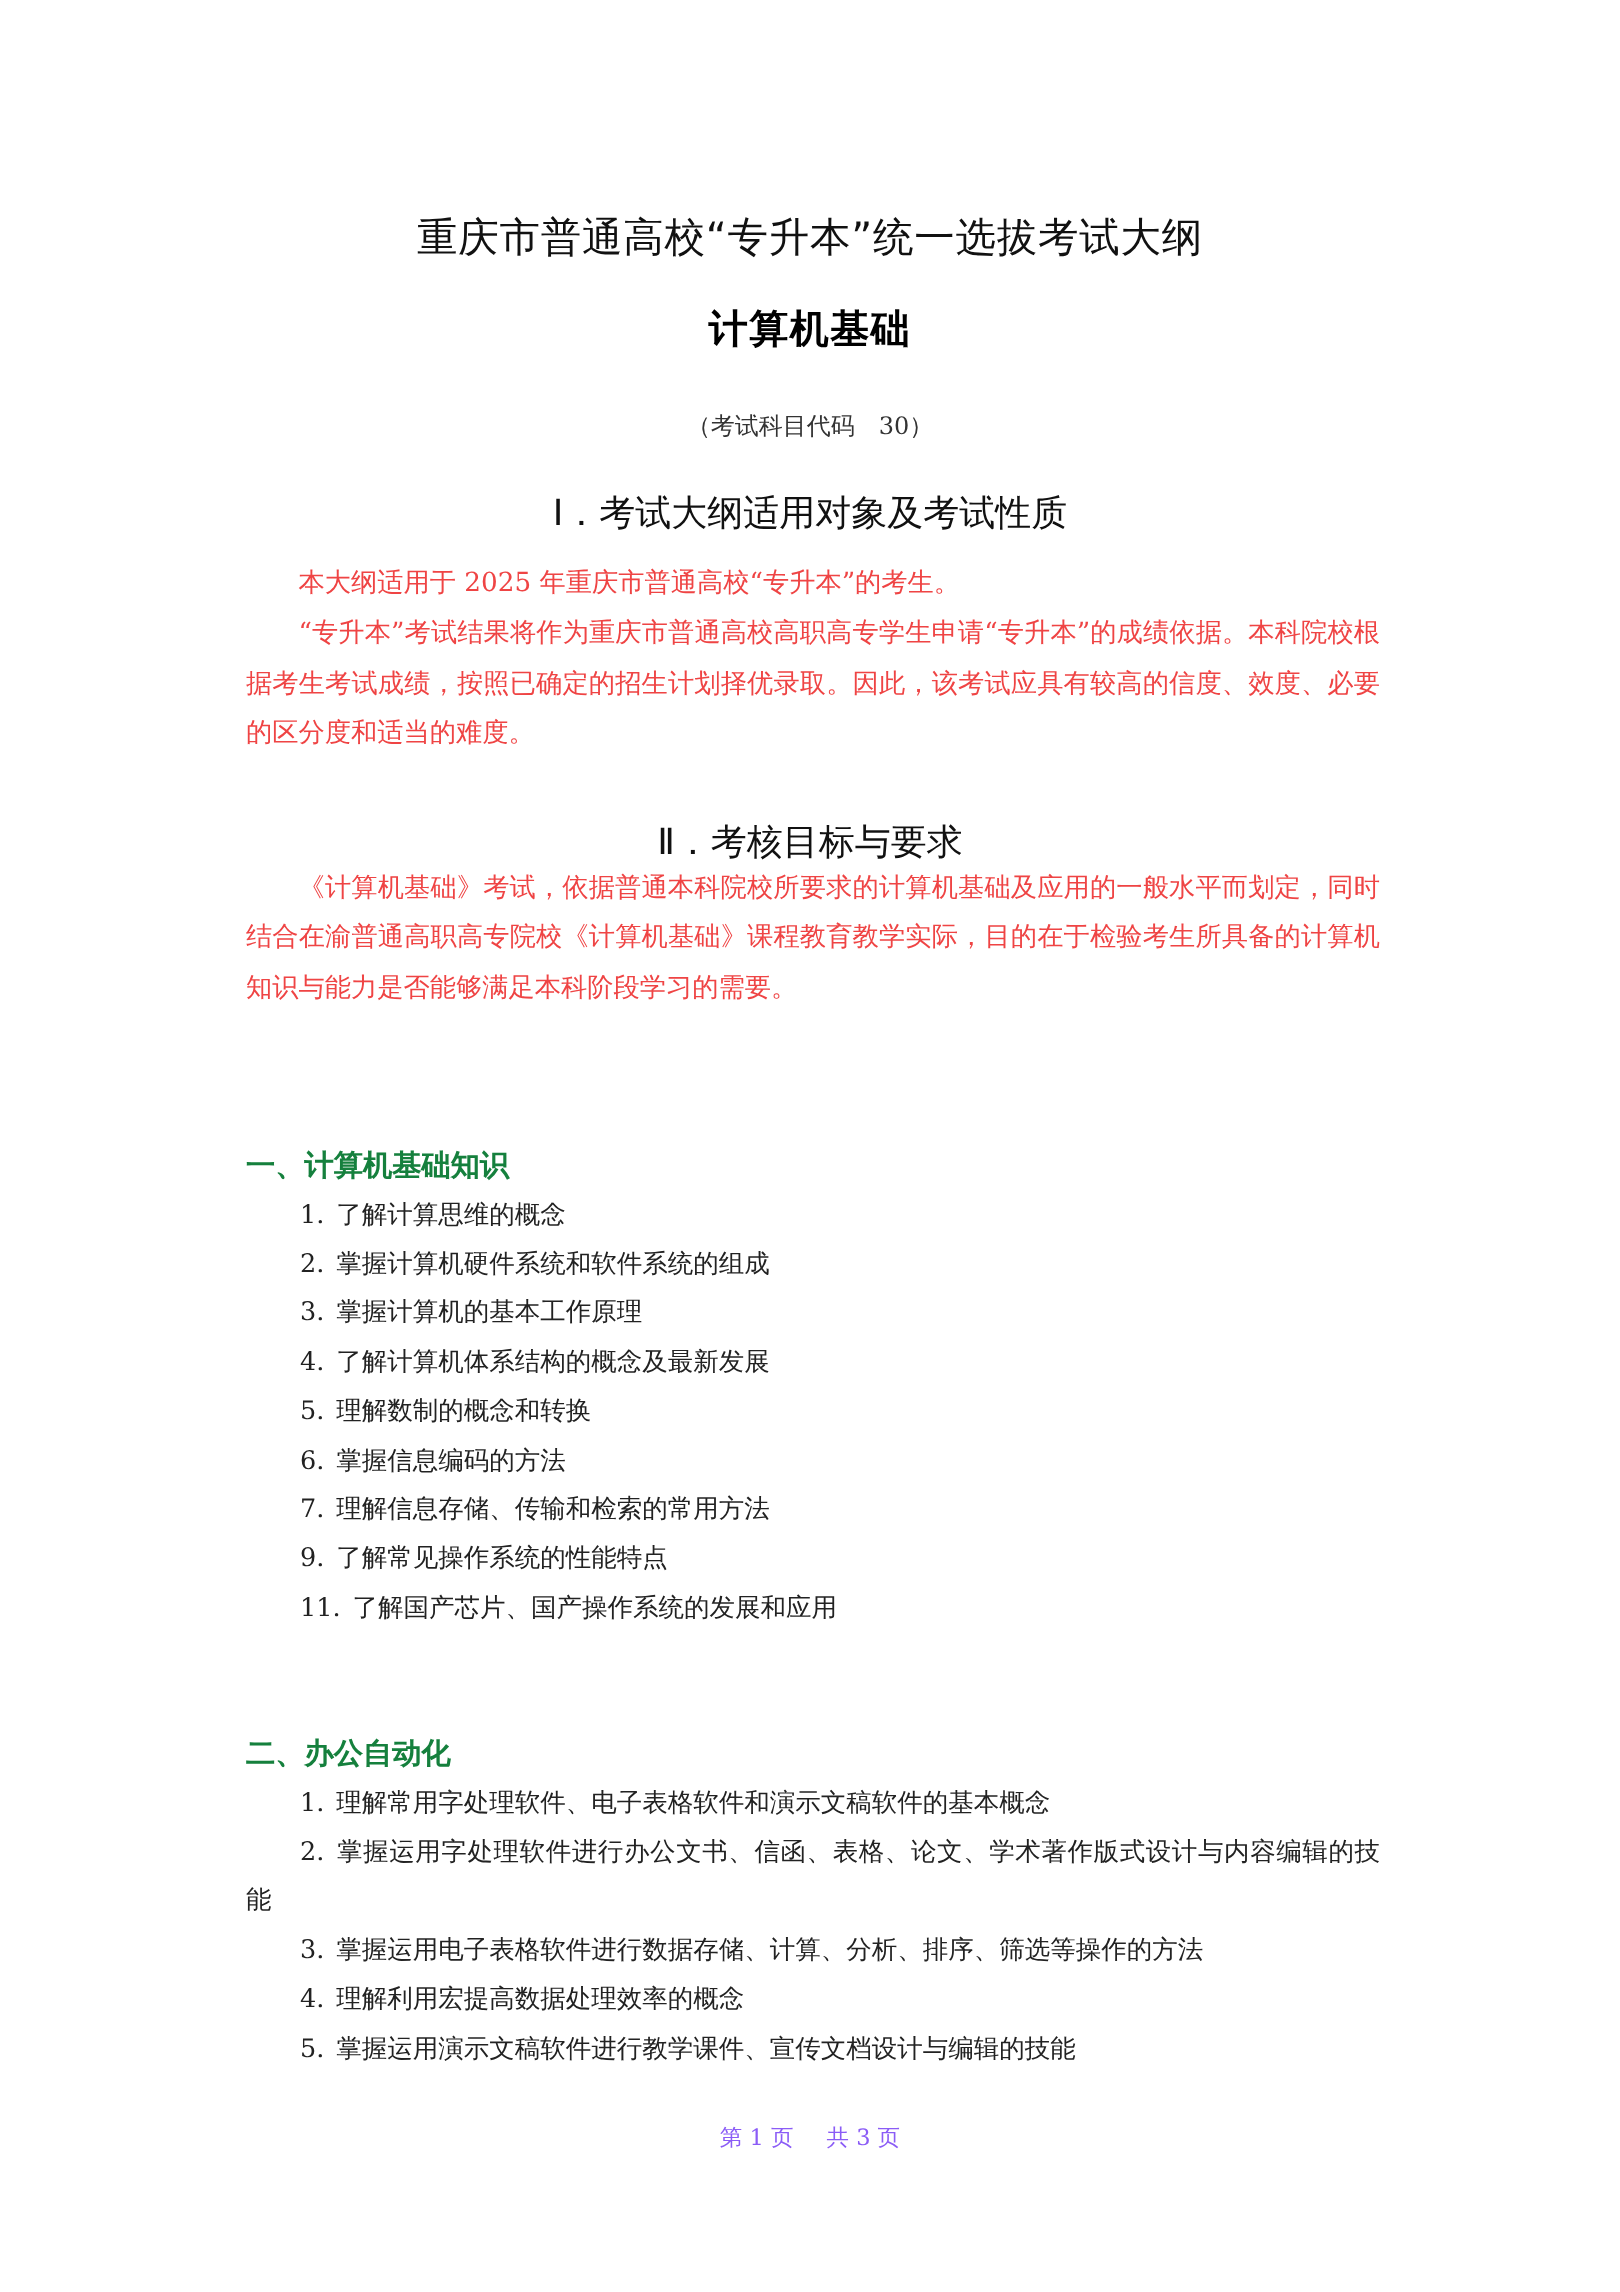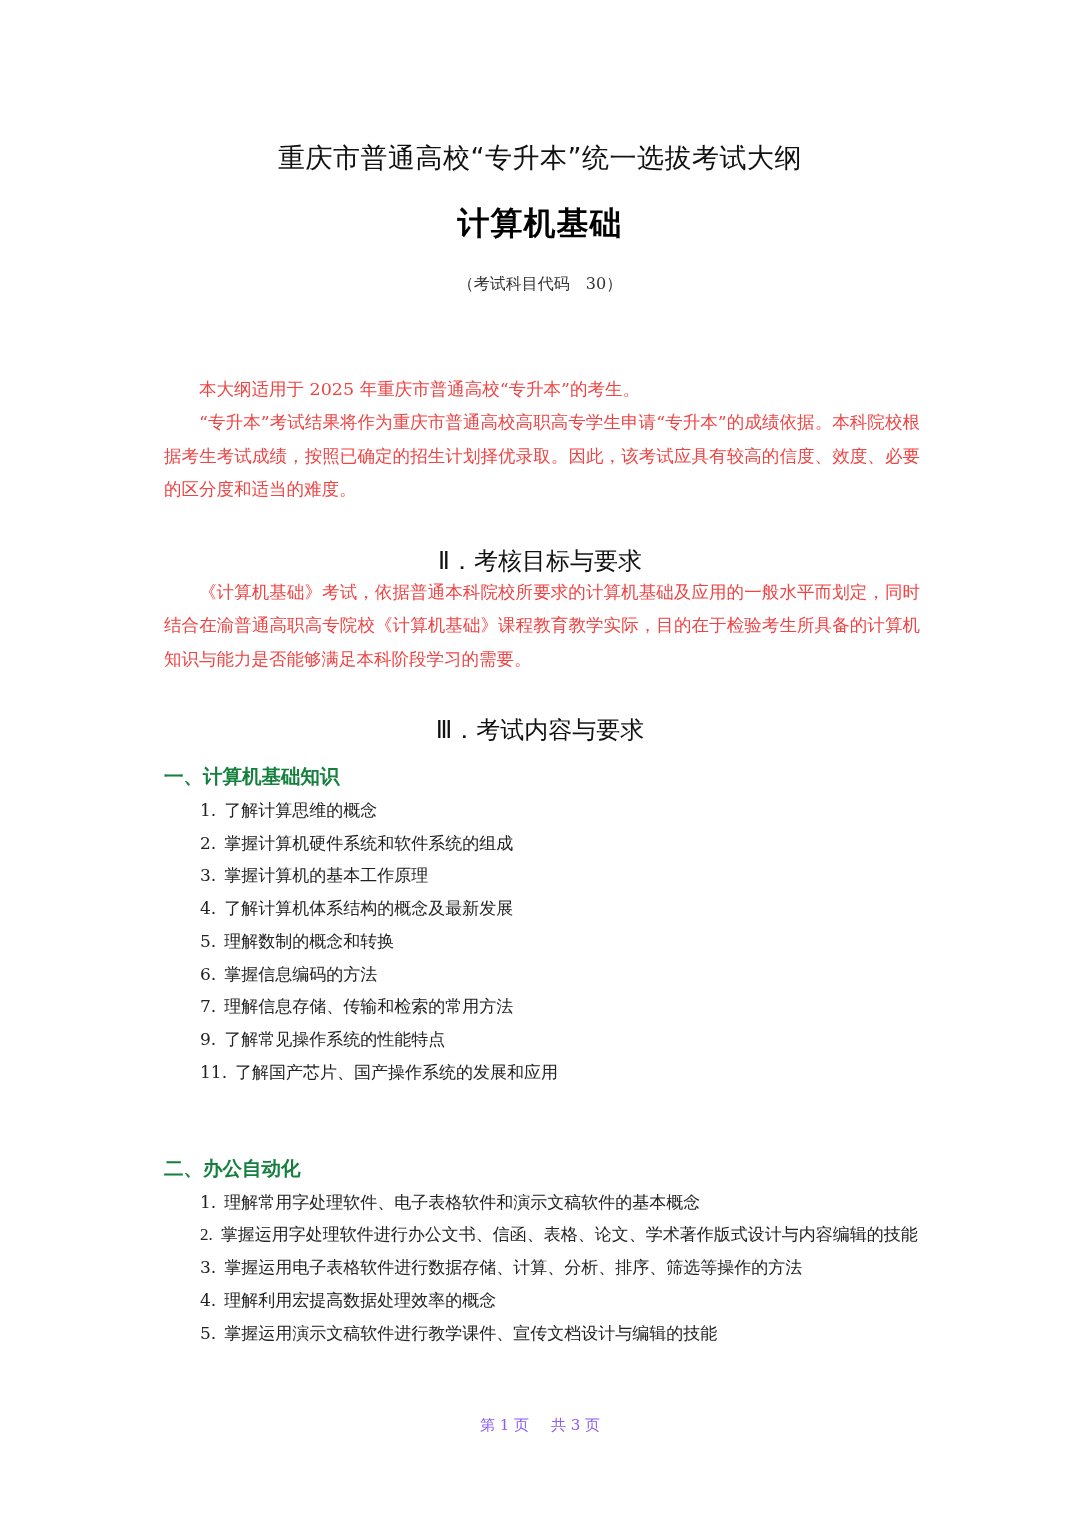--- a/index.html
+++ b/index.html
@@ -28,21 +28,21 @@
     .doc-title {
       top: 140px;
       font-size: 27px;
       letter-spacing: 0.5px;
       font-family: "DejaVu Sans", "Liberation Sans", sans-serif;
       font-weight: normal;
       color: #111;
     }
     .doc-subtitle {
       top: 202px;
-      font-size: 32px;
+      font-size: 26px;
       font-weight: bold;
       font-family: Liberation Sans, sans-serif;
       letter-spacing: 1px;
       color: #000;
     }
     .doc-code {
       top: 274px;
       font-size: 16px;
       color: #333;
     }
@@ -87,50 +87,49 @@
     .list li {
       padding-left: 36px;
       text-indent: 0;
       white-space: nowrap;
     }
     .list li.wrap {
       white-space: normal;
       padding-left: 0;
       text-indent: 36px;
       text-align: justify;
-      font-family: Liberation Serif, serif;
     }
     .list .num { margin-right: 8px; }
     .footer {
       top: 1416px;
       font-size: 15px;
       color: #8b5cf6;
     }
     .footer span.gap { display: inline-block; width: 22px; }
   </style>
 </head>
 <body>
 
 <div class="page">
 
   <div class="abs center doc-title">重庆市普通高校“专升本”统一选拔考试大纲</div>
   <div class="abs center doc-subtitle">计算机基础</div>
   <div class="abs center doc-code">（考试科目代码　30）</div>
 
+  <div class="abs center section-heading" style="top:326px;">Ⅰ．考试大纲适用对象及考试性质</div>
   <div class="para" style="top:373px;">
     <p>本大纲适用于 2025 年重庆市普通高校“专升本”的考生。</p>
     <p>“专升本”考试结果将作为重庆市普通高校高职高专学生申请“专升本”的成绩依据。本科院校根据考生考试成绩，按照已确定的招生计划择优录取。因此，该考试应具有较高的信度、效度、必要的区分度和适当的难度。</p>
   </div>
 
   <div class="abs center section-heading" style="top:530px;margin-top:15px;">Ⅱ．考核目标与要求</div>
   <div class="para" style="top:576px;">
     <p>《计算机基础》考试，依据普通本科院校所要求的计算机基础及应用的一般水平而划定，同时结合在渝普通高职高专院校《计算机基础》课程教育教学实际，目的在于检验考生所具备的计算机知识与能力是否能够满足本科阶段学习的需要。</p>
   </div>
 
-  <div class="abs center section-heading" style="top:714px;">Ⅲ．考试内容与要求</div>
 
   <div class="sub-heading" style="top:763px;">一、计算机基础知识</div>
   <ul class="list" style="top:794px;">
     <li><span class="num">1.</span><span>了解计算思维的概念</span></li>
     <li><span class="num">2.</span><span>掌握计算机硬件系统和软件系统的组成</span></li>
     <li><span class="num">3.</span><span>掌握计算机的基本工作原理</span></li>
     <li><span class="num">4.</span><span>了解计算机体系结构的概念及最新发展</span></li>
     <li><span class="num">5.</span><span>理解数制的概念和转换</span></li>
     <li><span class="num">6.</span><span>掌握信息编码的方法</span></li>
     <li><span class="num">7.</span><span>理解信息存储、传输和检索的常用方法</span></li>

